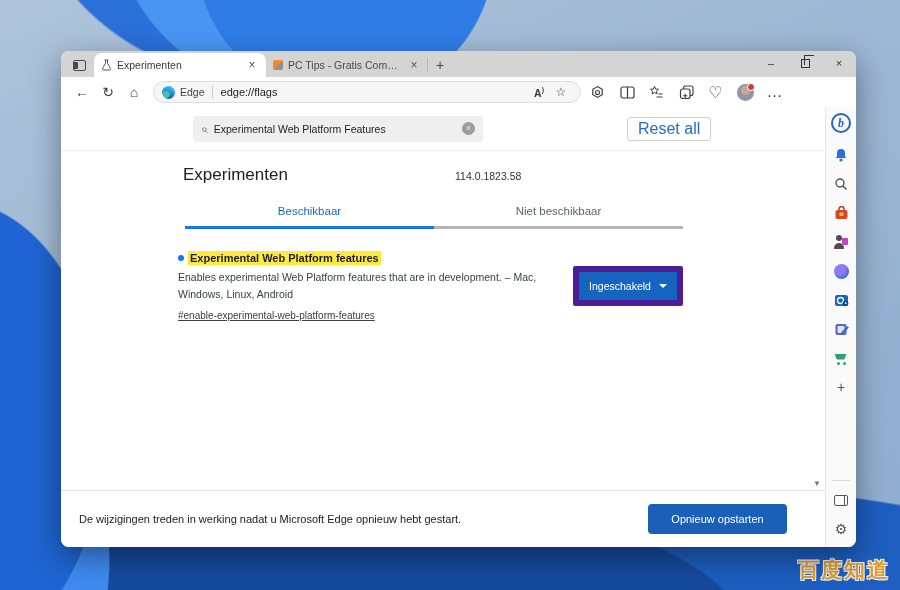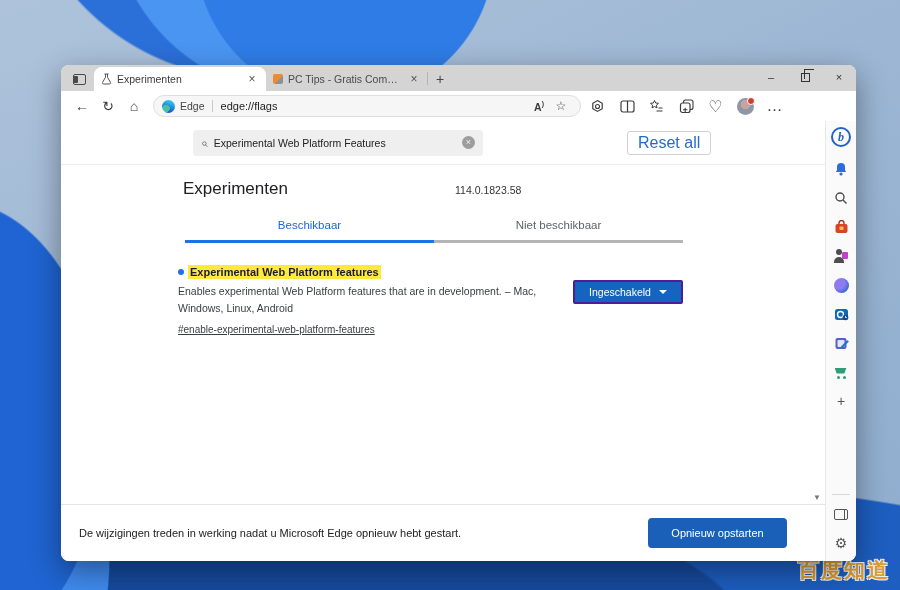--- a/index.html
+++ b/index.html
@@ -21,21 +21,21 @@
   }
   .watermark {
     position:absolute; right:10px; bottom:6px;
     font-size:21px; font-weight:bold; letter-spacing:2px; color:#f5a623;
     text-shadow:-1px -1px 0 #fff,1px -1px 0 #fff,-1px 1px 0 #fff,1px 1px 0 #fff;
     opacity:.9; font-family:sans-serif;
   }
 
   
   .window {
-    position:absolute; left:61px; top:65px; width:795px; height:496px;
+    position:absolute; left:61px; top:51px; width:795px; height:496px;
     border-radius:8px; overflow:hidden; box-shadow:0 10px 30px rgba(0,0,0,.4);
     display:flex; flex-direction:column; background:#fff;
   }
 
   
   .titlebar { height:26px; background:#d4d4d4; display:flex; align-items:flex-end; flex:none; }
   .ws-btn { width:26px; height:22px; margin:0 2px 1px 5px; display:flex; align-items:center; justify-content:center; border-radius:4px; }
   .ws-ico { width:13px; height:11px; border:1.5px solid #4a4a4a; border-radius:2px; position:relative; }
   .ws-ico::after { content:""; position:absolute; left:-1px; top:1px; width:5px; height:7px; background:#4a4a4a; border-radius:1px; }
   .tab { height:24px; display:flex; align-items:center; padding:0 7px; font-size:10.5px; color:#3a3a3a; }
@@ -87,21 +87,21 @@
   .flag-tab.on { color:#1967d2; border-bottom:3px solid #1a73e8; }
   .flag-tab.off { color:#5f6368; border-bottom:3px solid #b5b5b5; }
 
   .flag-row { display:flex; margin:22px 0 0 117px; padding-right:0; }
   .flag-info { width:395px; }
   .flag-name-line { display:flex; align-items:center; }
   .dot { width:6px; height:6px; border-radius:50%; background:#1a73e8; margin-right:4px; flex:none; }
   .flag-name { font-size:11px; font-weight:bold; color:#1b1b3a; background:#ffe93c; padding:1px 2px; }
   .flag-desc { font-size:10.5px; color:#3c4043; width:372px; line-height:1.65; margin-top:4px; }
   .flag-link { font-size:10px; color:#3c4043; text-decoration:underline; display:inline-block; margin-top:6px; }
-  .flag-select { margin-left:auto; margin-right:142px; margin-top:15px; width:110px; height:24px; background:#1565c0; border:2px solid #4c1d95; border-radius:2px; color:#fff; font-size:10.5px; display:flex; align-items:center; justify-content:center; gap:8px; align-self:flex-start; }
+  .flag-select { margin-left:auto; margin-right:142px; margin-top:15px; width:110px; height:40px; background:#1565c0; border:6px solid #4c1d95; border-radius:2px; color:#fff; font-size:10.5px; display:flex; align-items:center; justify-content:center; gap:8px; align-self:flex-start; }
   .chev { width:0; height:0; border-left:4px solid transparent; border-right:4px solid transparent; border-top:4px solid #fff; }
   .scroll-arrow { position:absolute; right:4px; bottom:2px; font-size:8px; color:#777; }
 
   .bottom-bar { height:57px; flex:none; border-top:1px solid #e4e4e4; display:flex; align-items:center; padding-left:18px; }
   .notice { font-size:11px; color:#202124; }
   .restart-btn { margin-left:auto; margin-right:38px; width:139px; height:30px; background:#1a5fb8; color:#fff; border-radius:4px; font-size:11px; font-weight:normal; display:flex; align-items:center; justify-content:center; }
 
   
   .sidebar { width:31px; flex:none; background:#fafafa; border-left:1px solid #e8e8e8; display:flex; flex-direction:column; align-items:center; padding-top:5px; }
   .sb { width:22px; height:22px; margin-bottom:7px; display:flex; align-items:center; justify-content:center; flex:none; }

